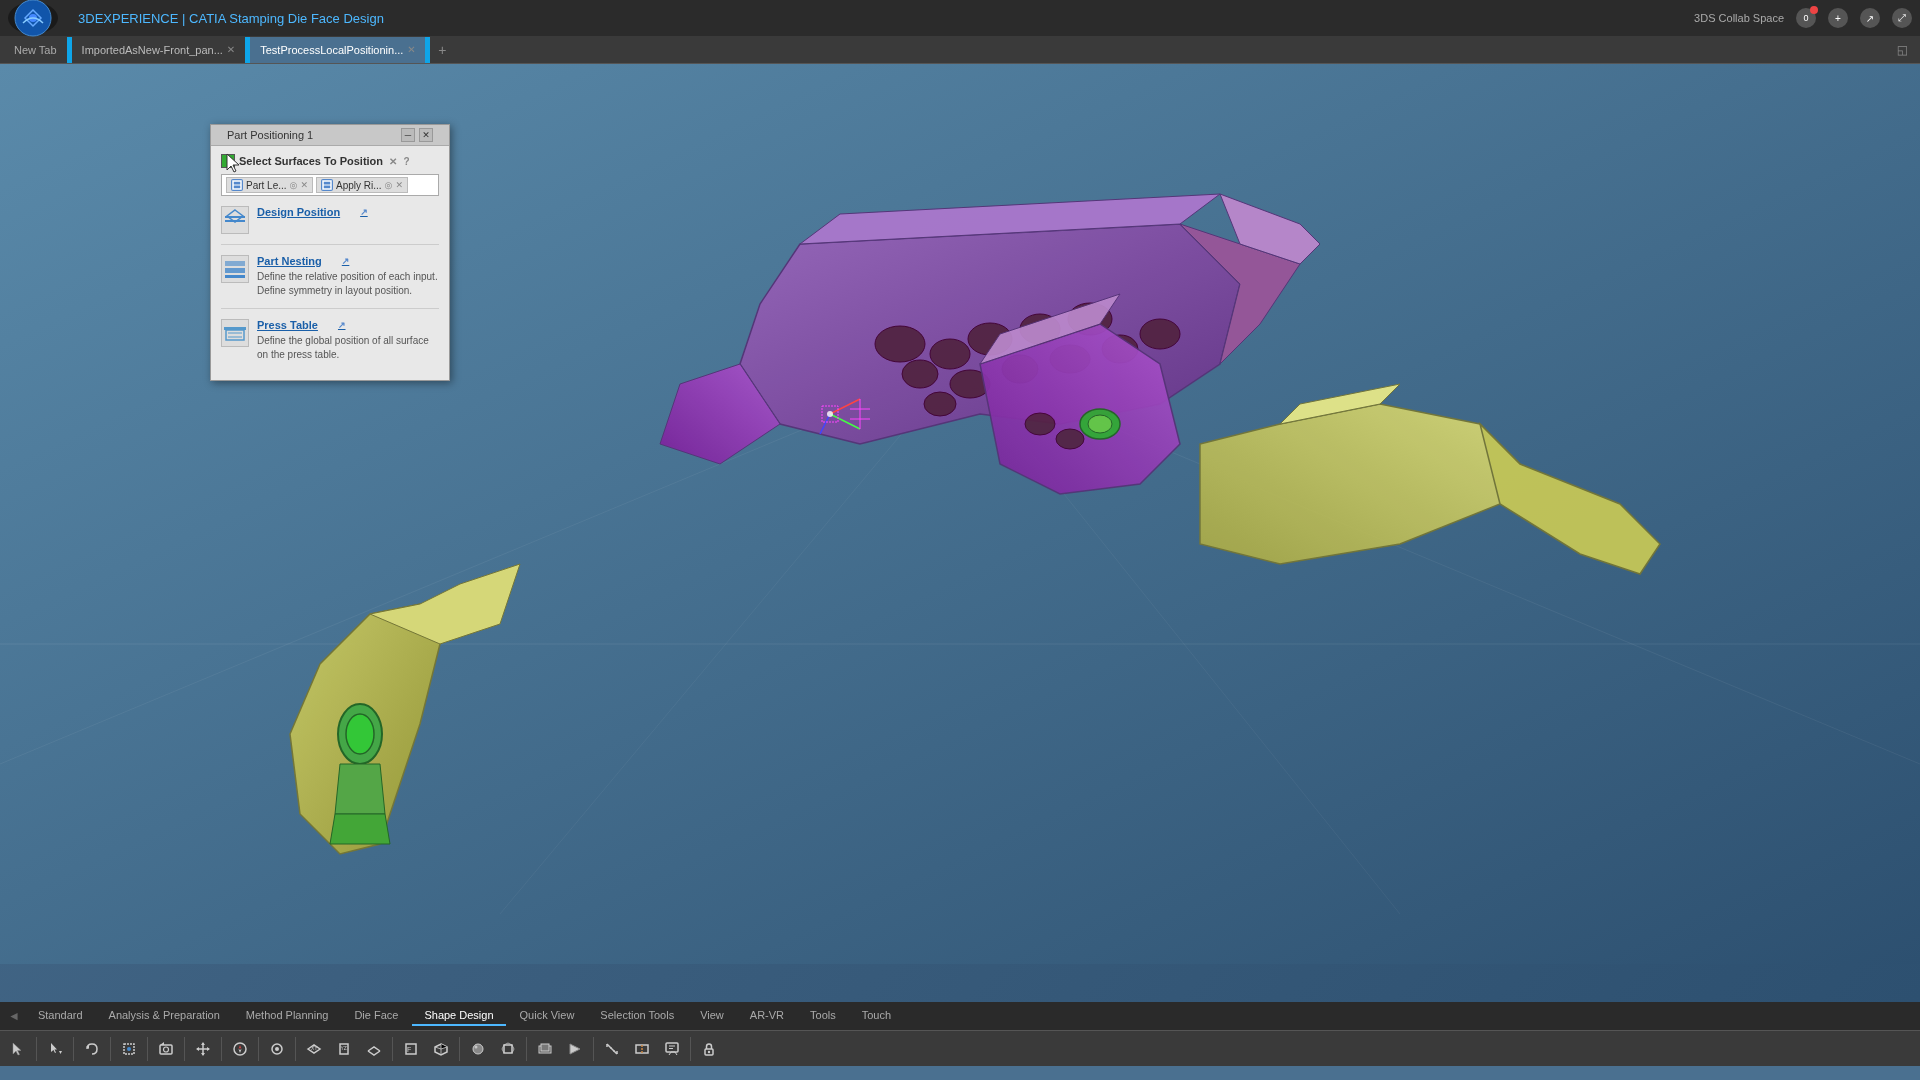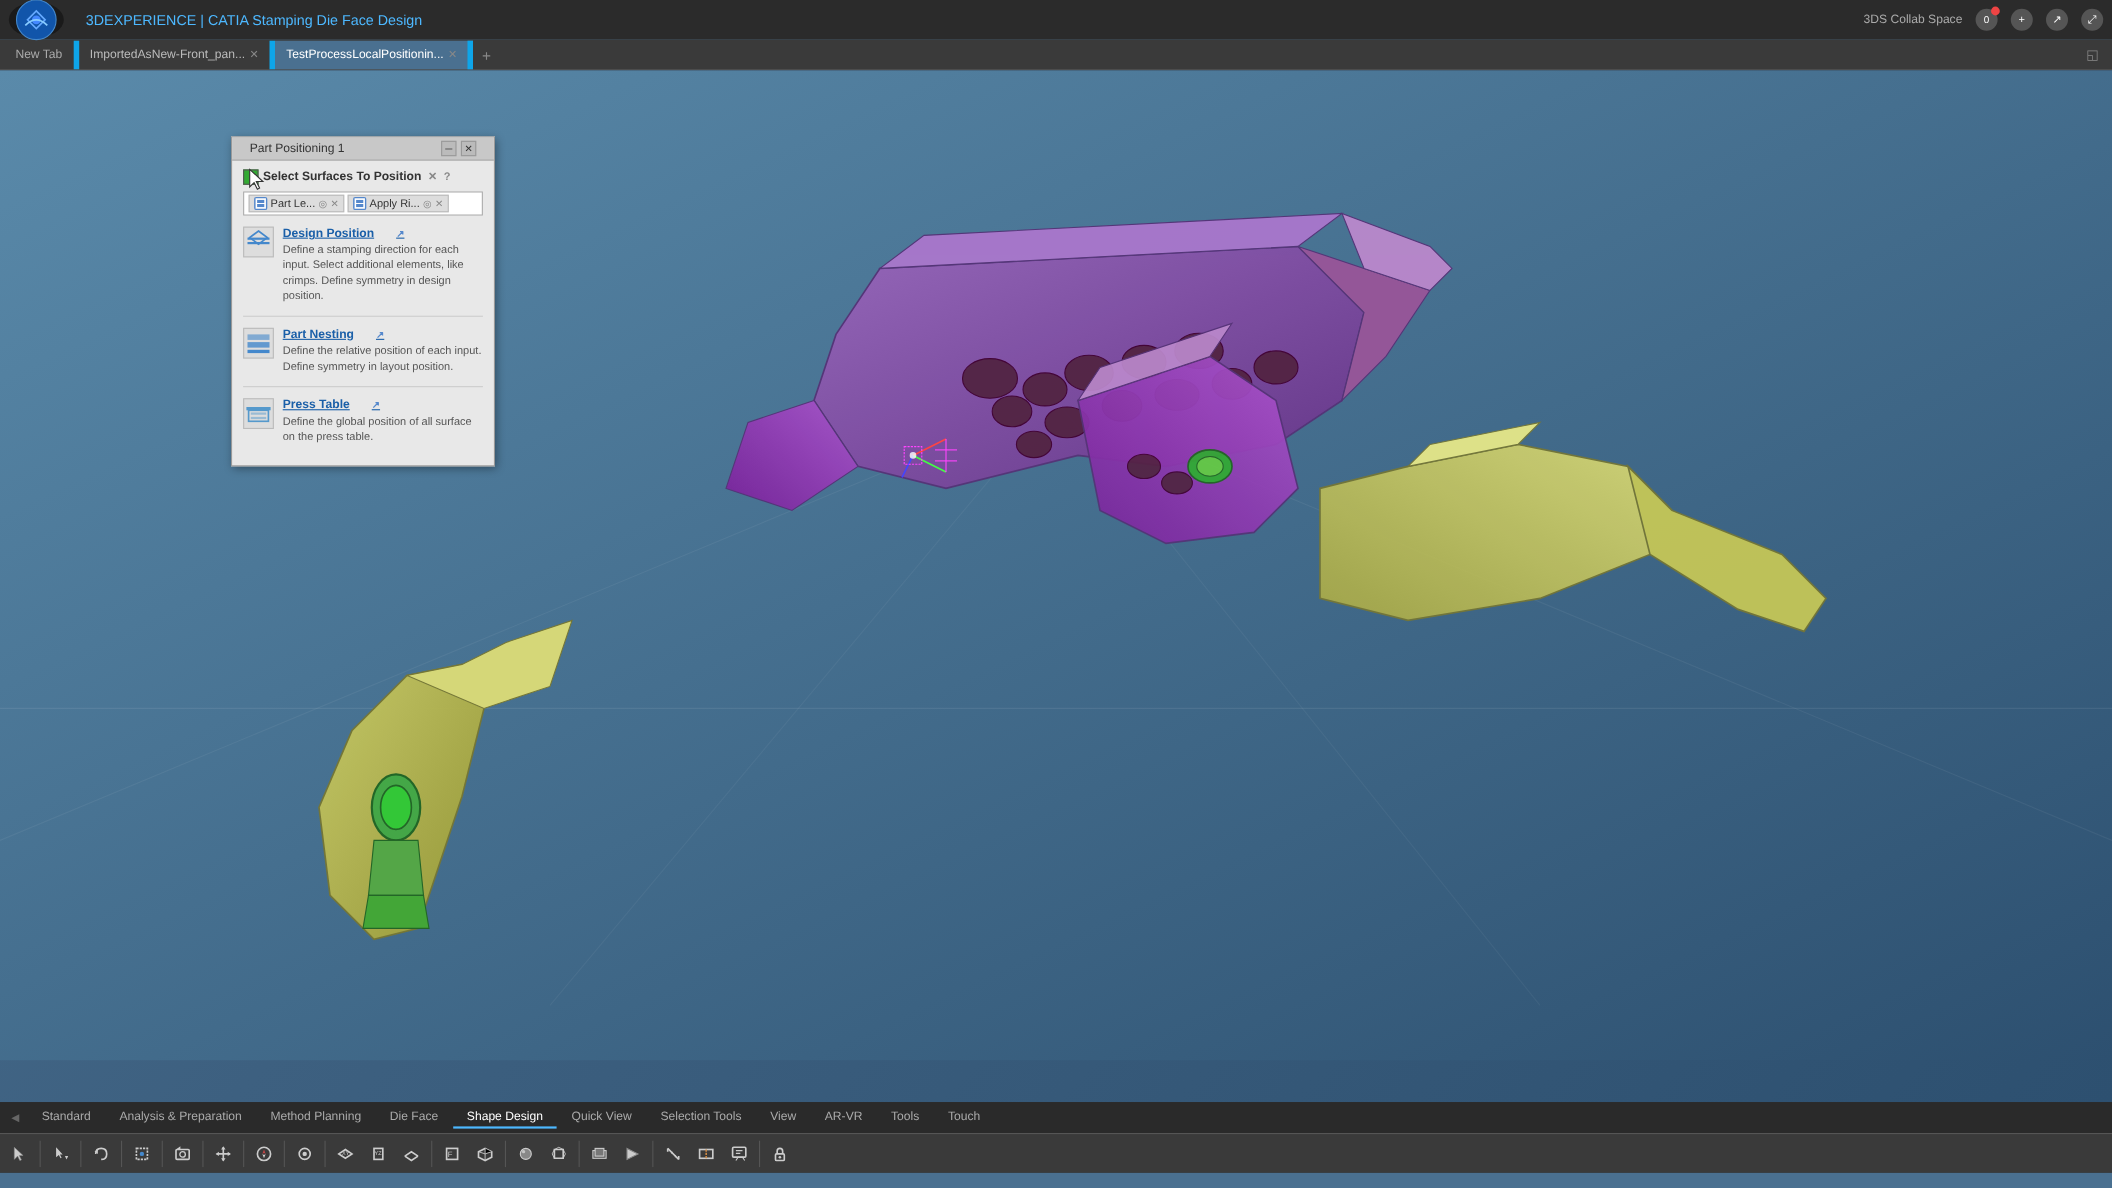--- a/index.html
+++ b/index.html
@@ -599,21 +599,20 @@
             <rect x="2" y="8" width="20" height="2" fill="#4488cc"></rect>
             <rect x="2" y="12" width="20" height="2" fill="#4488cc"></rect>
             <polygon points="12,2 20,8 12,14 4,8" fill="none" stroke="#4488cc" stroke-width="1.5"></polygon>
           </svg>
         </div>
         <div class="section-item-content">
           <div class="section-item-title">
             <span>Design Position</span>
             <span class="ext-icon">↗</span>
           </div>
-          <div class="section-item-desc">Define a stamping direction for each input. Select additional elements, like crimps. Define symmetry in design position.</div>
         </div>
       </div>
 
       <div class="section-item">
         <div class="section-item-icon">
           <svg width="24" height="24" viewBox="0 0 24 24">
             <rect x="2" y="4" width="20" height="5" fill="#4488cc" opacity="0.6"></rect>
             <rect x="2" y="11" width="20" height="5" fill="#4488cc" opacity="0.8"></rect>
             <rect x="2" y="18" width="20" height="3" fill="#4488cc"></rect>
           </svg>

